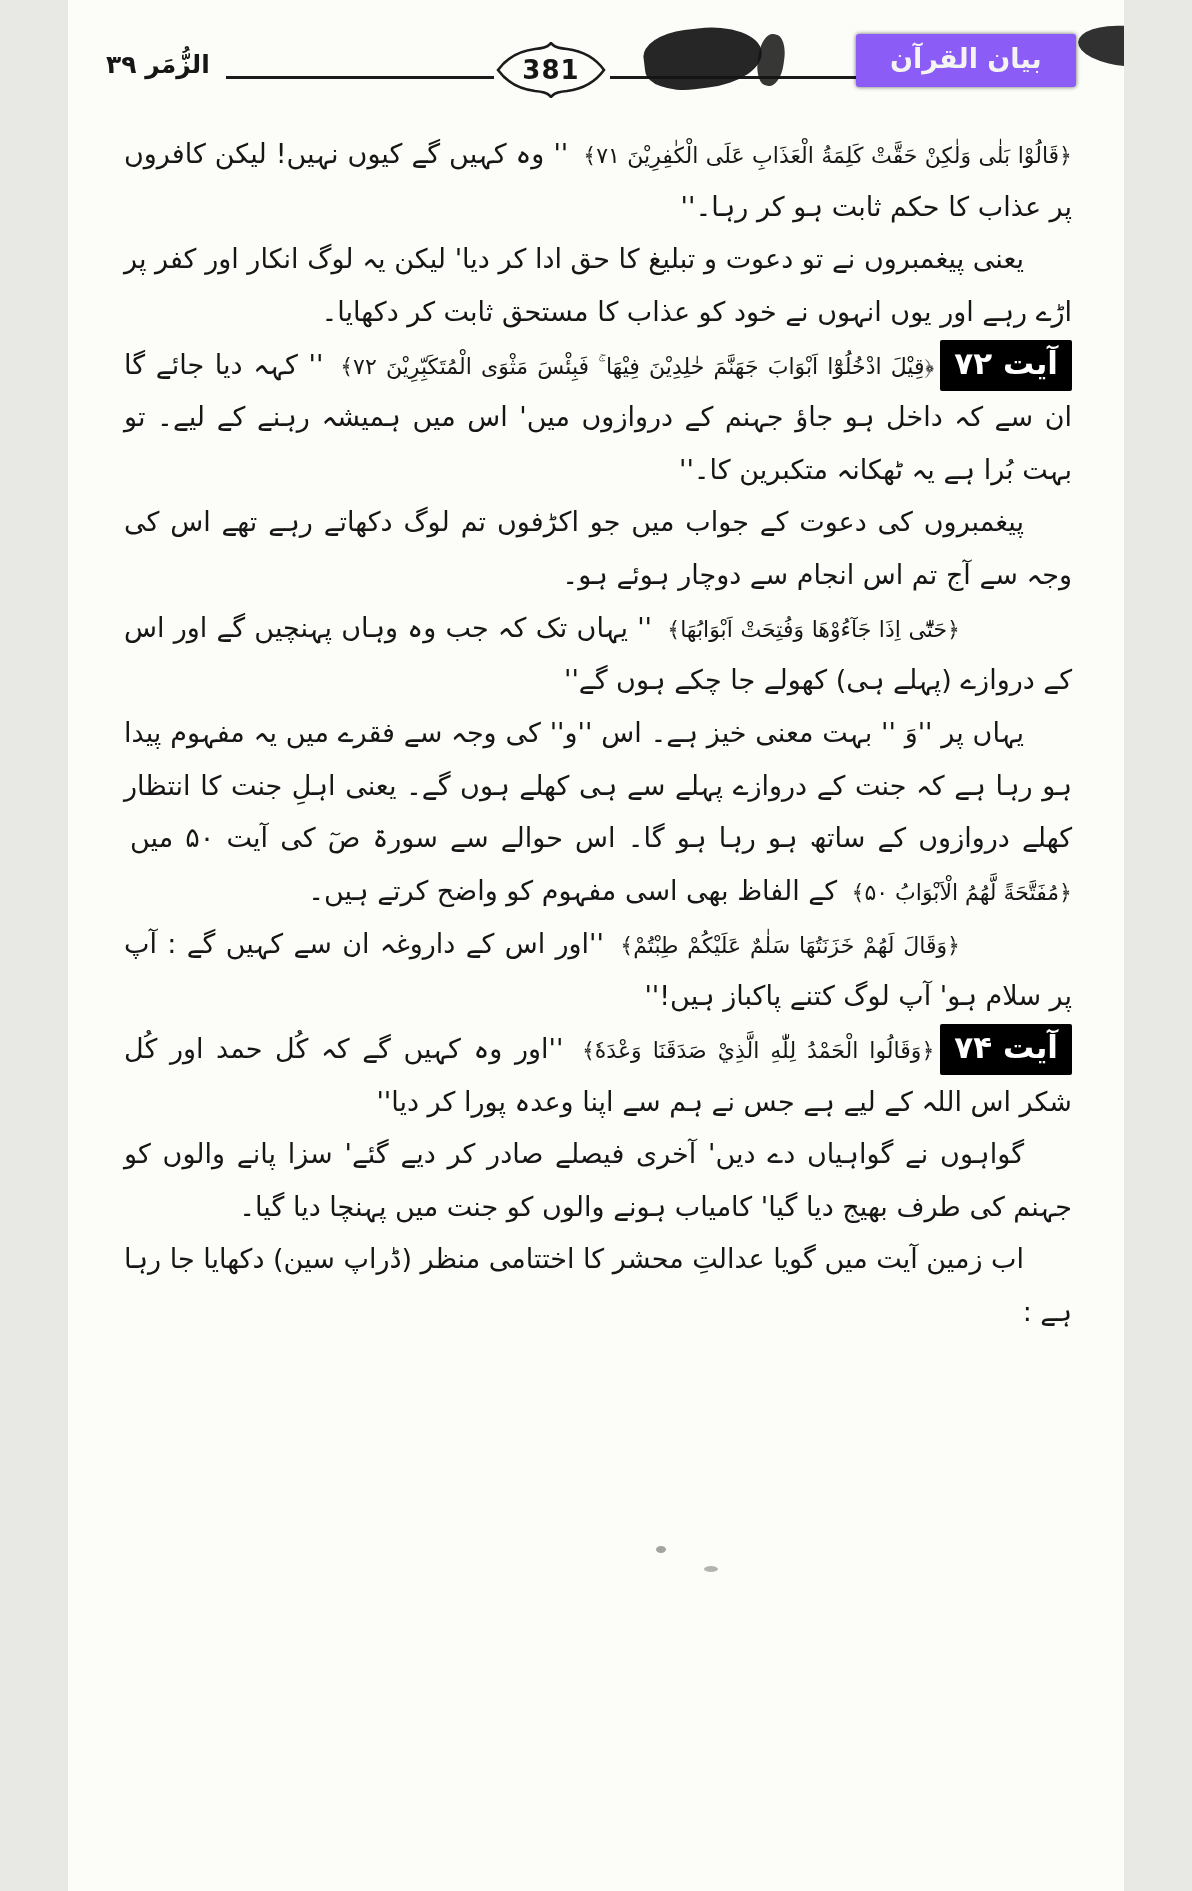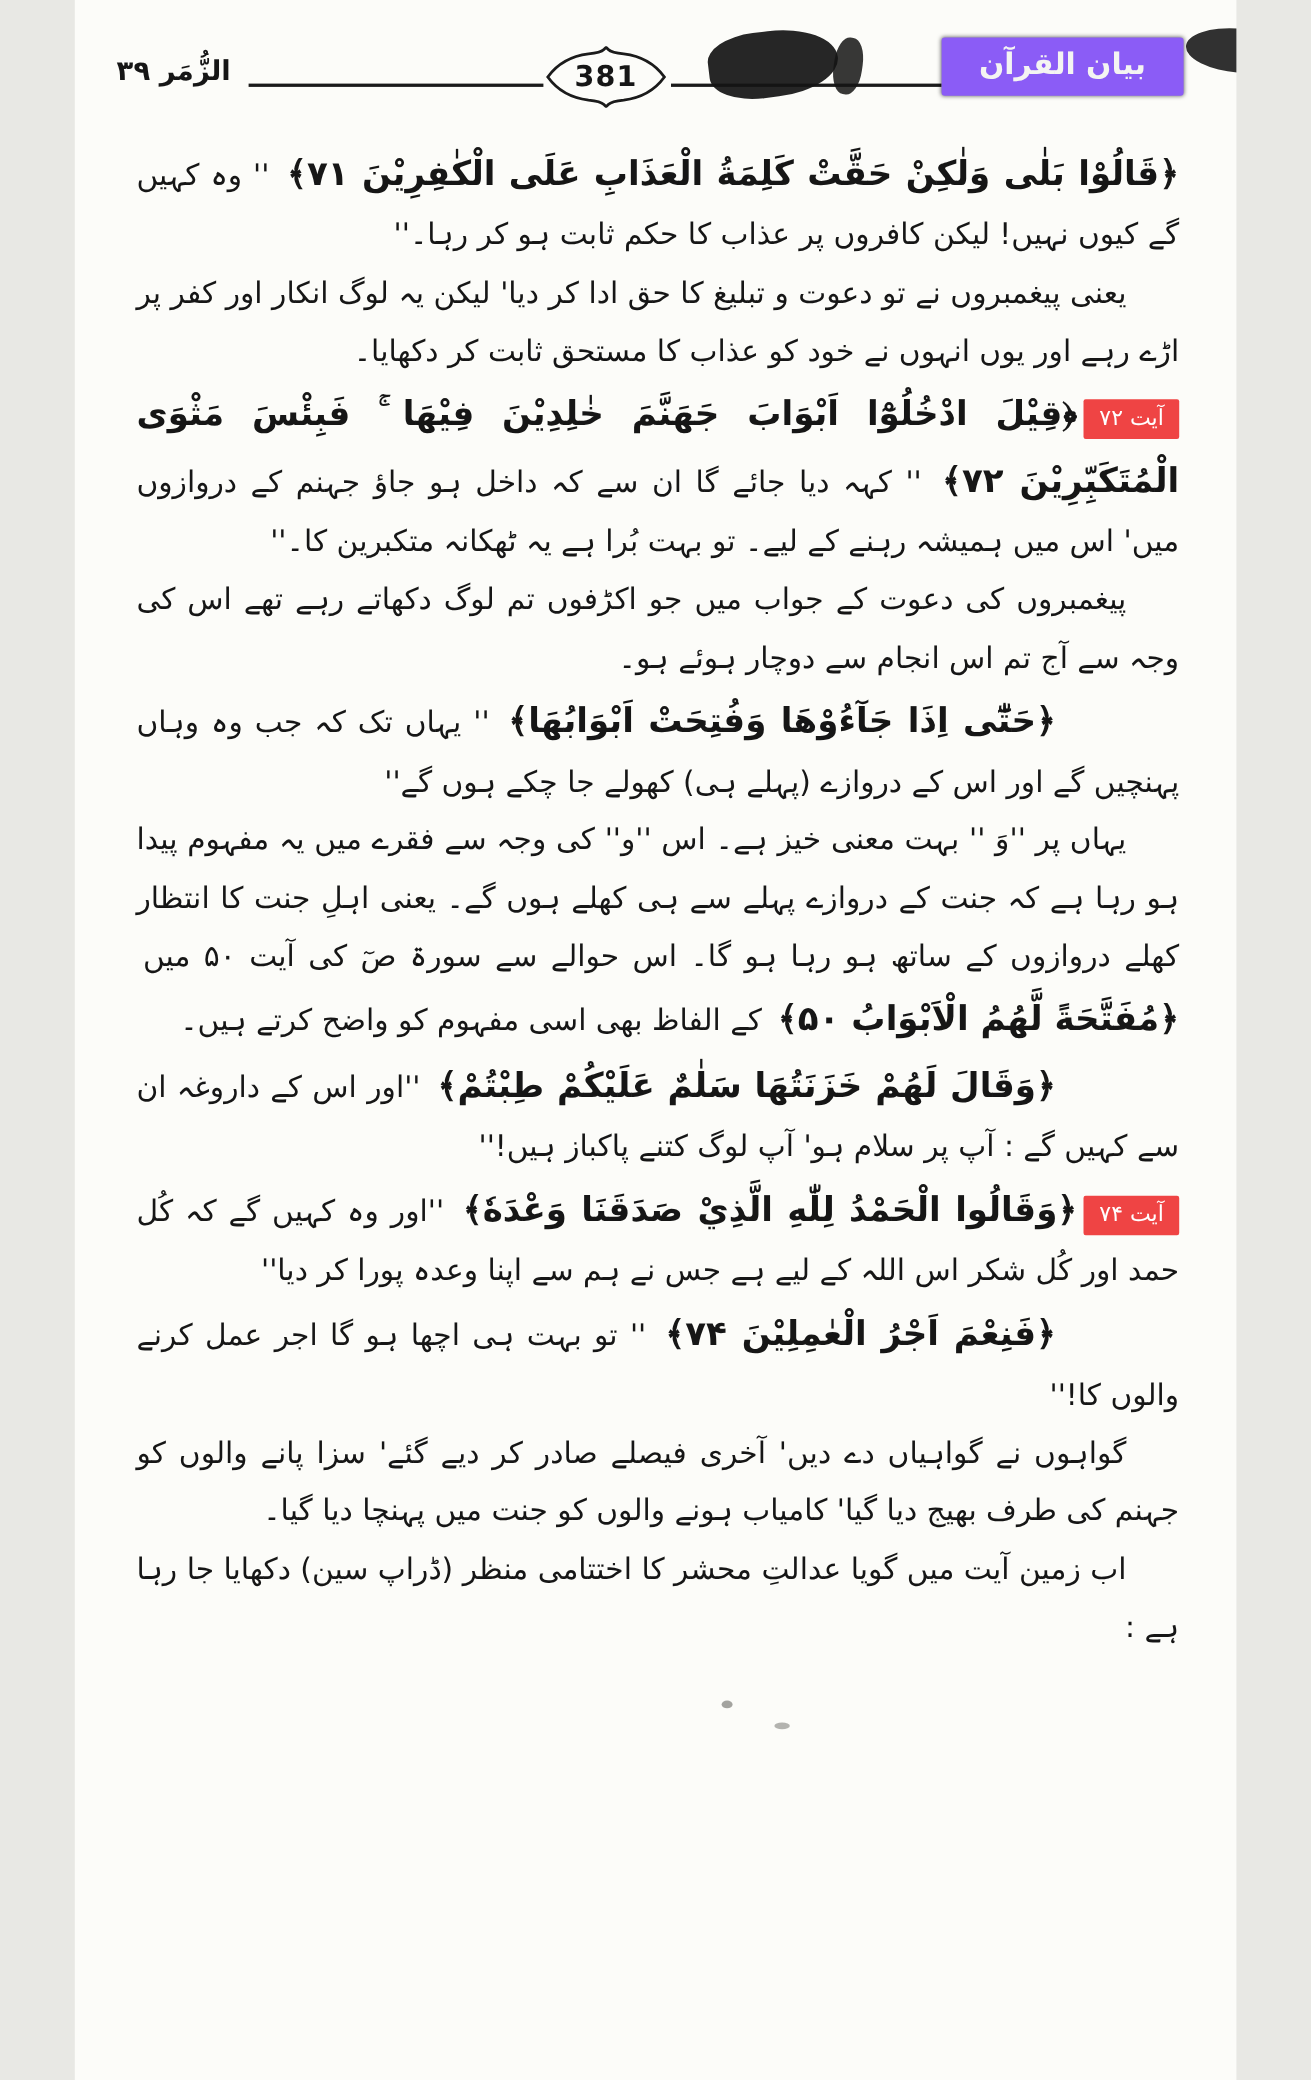--- a/index.html
+++ b/index.html
@@ -48,30 +48,30 @@
   .content{
     position:relative;
     padding:128px 52px 60px 56px;
     font-size:27px;
     line-height:1.95;
     text-align:justify;
     text-justify:inter-word;
   }
   .para{margin:0;}
   .para > span{margin-left:6px;}
-  .seg-arabic{font-weight:700;font-size:31px;}
+  .seg-arabic{font-weight:400;font-size:22px;}
   .seg-urdu{font-weight:400;}
   .kind-commentary{text-indent:48px;}
   .kind-quote{text-indent:112px;}
   .kind-opening{text-indent:0;}
   .kind-ayat{text-indent:0;}
   .ayat-badge{
     display:inline-block;
-    background:#ef4444;color:#ffffff;
-    font-size:20px;font-weight:normal;
+    background:#000000;color:#ffffff;
+    font-size:31px;font-weight:bold;
     padding:2px 14px 6px;
     border-radius:2px;
     margin-left:12px;
     line-height:1.4;
     vertical-align:baseline;
   }
 </style>
 </head>
 <body>
 
@@ -100,19 +100,18 @@
   <div class="content">
     <div>
         <div class="para kind-opening"><span class="seg-arabic">﴿قَالُوْا بَلٰى وَلٰكِنْ حَقَّتْ كَلِمَةُ الْعَذَابِ عَلَى الْكٰفِرِيْنَ ۷۱﴾</span> <span class="seg-urdu">'' وہ کہیں گے کیوں نہیں! لیکن کافروں پر عذاب کا حکم ثابت ہو کر رہا۔''</span> </div>
         <div class="para kind-commentary"><span class="seg-urdu">یعنی پیغمبروں نے تو دعوت و تبلیغ کا حق ادا کر دیا' لیکن یہ لوگ انکار اور کفر پر اڑے رہے اور یوں انہوں نے خود کو عذاب کا مستحق ثابت کر دکھایا۔</span> </div>
         <div class="para kind-ayat"><span class="ayat-badge">آیت ۷۲</span><span class="seg-arabic">﴿قِيْلَ ادْخُلُوْٓا اَبْوَابَ جَهَنَّمَ خٰلِدِيْنَ فِيْهَا ۚ فَبِئْسَ مَثْوَى الْمُتَكَبِّرِيْنَ ۷۲﴾</span> <span class="seg-urdu">'' کہہ دیا جائے گا ان سے کہ داخل ہو جاؤ جہنم کے دروازوں میں' اس میں ہمیشہ رہنے کے لیے۔ تو بہت بُرا ہے یہ ٹھکانہ متکبرین کا۔''</span> </div>
         <div class="para kind-commentary"><span class="seg-urdu">پیغمبروں کی دعوت کے جواب میں جو اکڑفوں تم لوگ دکھاتے رہے تھے اس کی وجہ سے آج تم اس انجام سے دوچار ہوئے ہو۔</span> </div>
         <div class="para kind-quote"><span class="seg-arabic">﴿حَتّٰٓى اِذَا جَآءُوْهَا وَفُتِحَتْ اَبْوَابُهَا﴾</span> <span class="seg-urdu">'' یہاں تک کہ جب وہ وہاں پہنچیں گے اور اس کے دروازے (پہلے ہی) کھولے جا چکے ہوں گے''</span> </div>
         <div class="para kind-commentary"><span class="seg-urdu">یہاں پر ''وَ '' بہت معنی خیز ہے۔ اس ''و'' کی وجہ سے فقرے میں یہ مفہوم پیدا ہو رہا ہے کہ جنت کے دروازے پہلے سے ہی کھلے ہوں گے۔ یعنی اہلِ جنت کا انتظار کھلے دروازوں کے ساتھ ہو رہا ہو گا۔ اس حوالے سے سورۃ صٓ کی آیت ۵۰ میں</span> <span class="seg-arabic">﴿مُفَتَّحَةً لَّهُمُ الْاَبْوَابُ ۵۰﴾</span> <span class="seg-urdu">کے الفاظ بھی اسی مفہوم کو واضح کرتے ہیں۔</span> </div>
         <div class="para kind-quote"><span class="seg-arabic">﴿وَقَالَ لَهُمْ خَزَنَتُهَا سَلٰمٌ عَلَيْكُمْ طِبْتُمْ﴾</span> <span class="seg-urdu">''اور اس کے داروغہ ان سے کہیں گے : آپ پر سلام ہو' آپ لوگ کتنے پاکباز ہیں!''</span> </div>
         <div class="para kind-ayat"><span class="ayat-badge">آیت ۷۴</span><span class="seg-arabic">﴿وَقَالُوا الْحَمْدُ لِلّٰهِ الَّذِيْ صَدَقَنَا وَعْدَهٗ﴾</span> <span class="seg-urdu">''اور وہ کہیں گے کہ کُل حمد اور کُل شکر اس اللہ کے لیے ہے جس نے ہم سے اپنا وعدہ پورا کر دیا''</span> </div>
-        <div class="para kind-quote"><span class="seg-arabic">﴿فَنِعْمَ اَجْرُ الْعٰمِلِيْنَ ۷۴﴾</span> <span class="seg-urdu">'' تو بہت ہی اچھا ہو گا اجر عمل کرنے والوں کا!''</span> </div>
         <div class="para kind-commentary"><span class="seg-urdu">گواہوں نے گواہیاں دے دیں' آخری فیصلے صادر کر دیے گئے' سزا پانے والوں کو جہنم کی طرف بھیج دیا گیا' کامیاب ہونے والوں کو جنت میں پہنچا دیا گیا۔</span> </div>
         <div class="para kind-commentary"><span class="seg-urdu">اب زمین آیت میں گویا عدالتِ محشر کا اختتامی منظر (ڈراپ سین) دکھایا جا رہا ہے :</span> </div>
       </div>
   </div>
 
 </div>
 
 </body></html>

